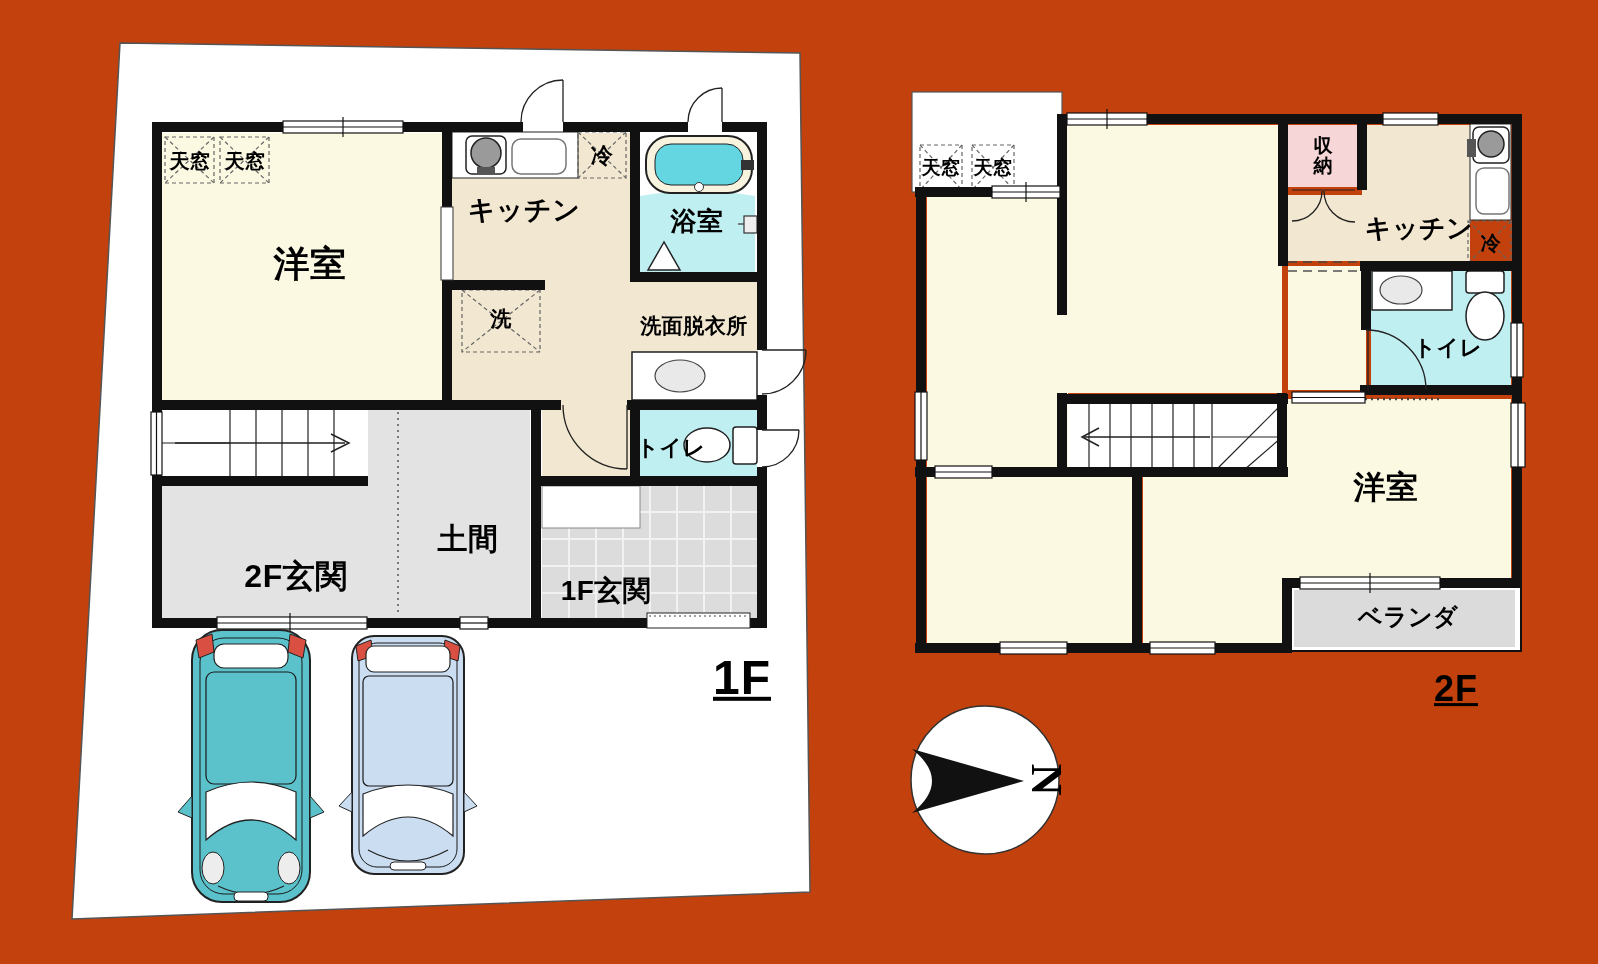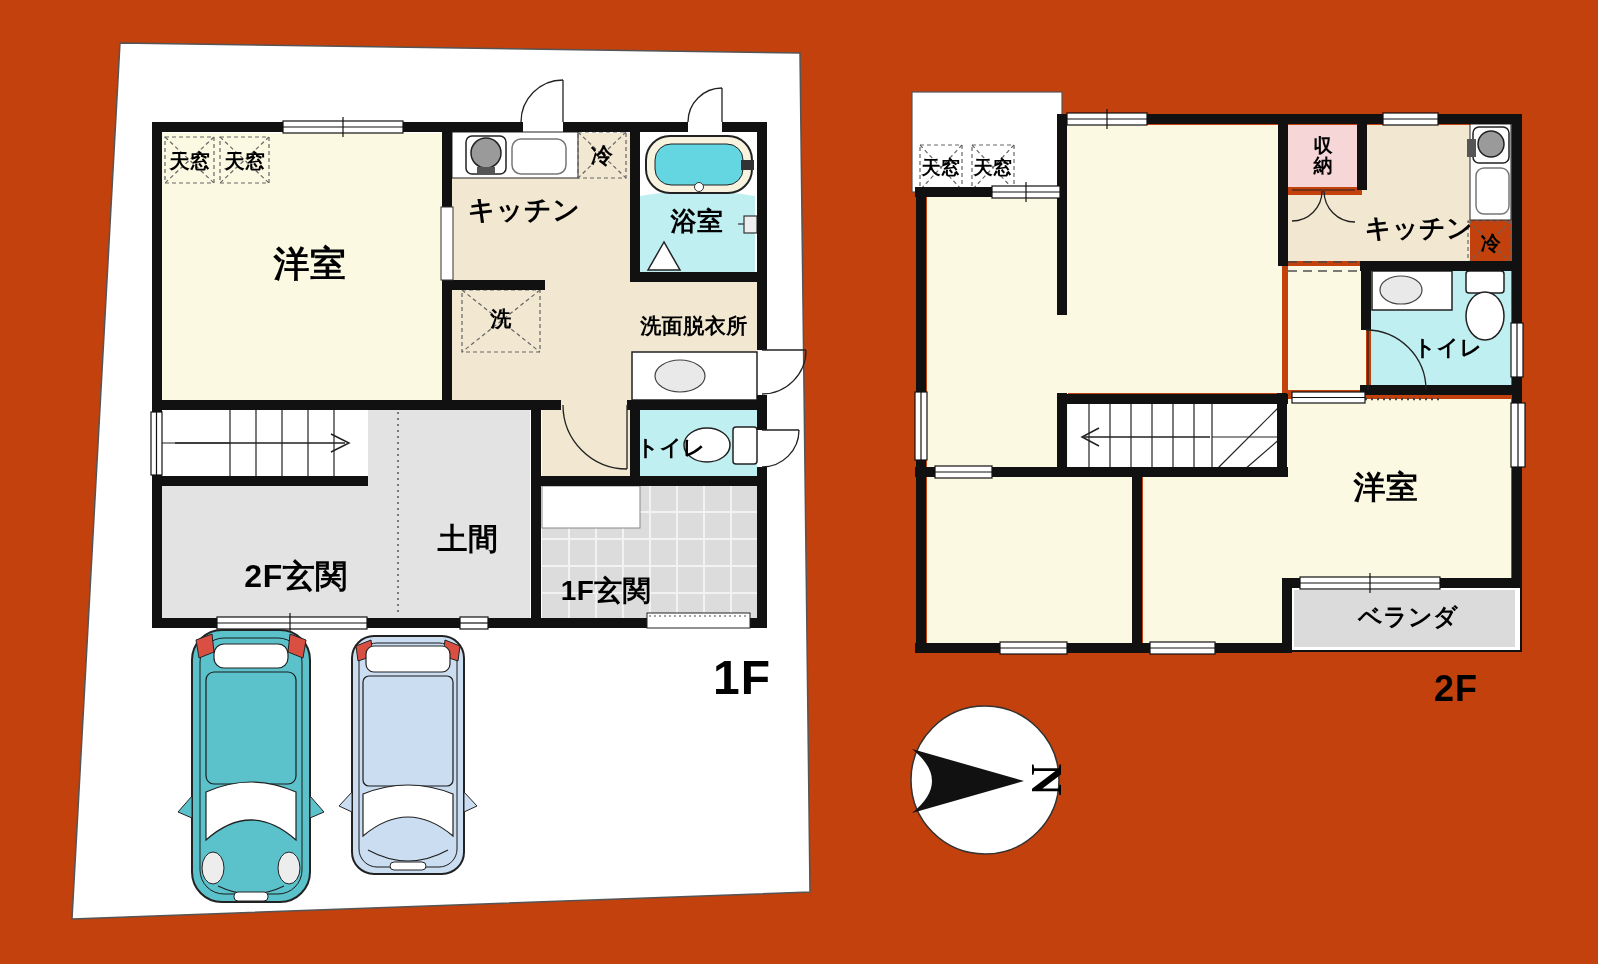--- a/index.html
+++ b/index.html
@@ -2,21 +2,21 @@
 <html><head>
 <meta charset="utf-8">
 <style>
   html,body{margin:0;padding:0;background:#fff;}
   #stage{position:relative;width:1598px;height:964px;background:#c2410c;overflow:hidden;
          font-family:"Liberation Sans","DejaVu Sans",sans-serif;}
   #plan-svg{position:absolute;left:0;top:0;}
   .lbl{position:absolute;transform:translate(-50%,-50%);color:#000;font-weight:600;
        white-space:nowrap;line-height:1.05;letter-spacing:0.5px;}
   .lbl.vert{white-space:normal;word-break:break-all;width:24px;text-align:center;letter-spacing:0;}
-  .lbl.big{font-weight:700;letter-spacing:1px;}
+  .lbl.big{font-weight:700;letter-spacing:1px;text-decoration:underline;}
   .lbl.north{font-family:"Liberation Serif","DejaVu Serif",serif;font-weight:700;
              transform:translate(-50%,-50%) rotate(90deg);}
 </style>
 </head>
 <body>
 
 <div id="stage">
 <svg id="plan-svg" width="1598" height="964" viewBox="0 0 1598 964">
 
   <polygon points="120,43 800,53 810,892 72,919" fill="#fff" stroke="#555" stroke-width="1.5"></polygon>

